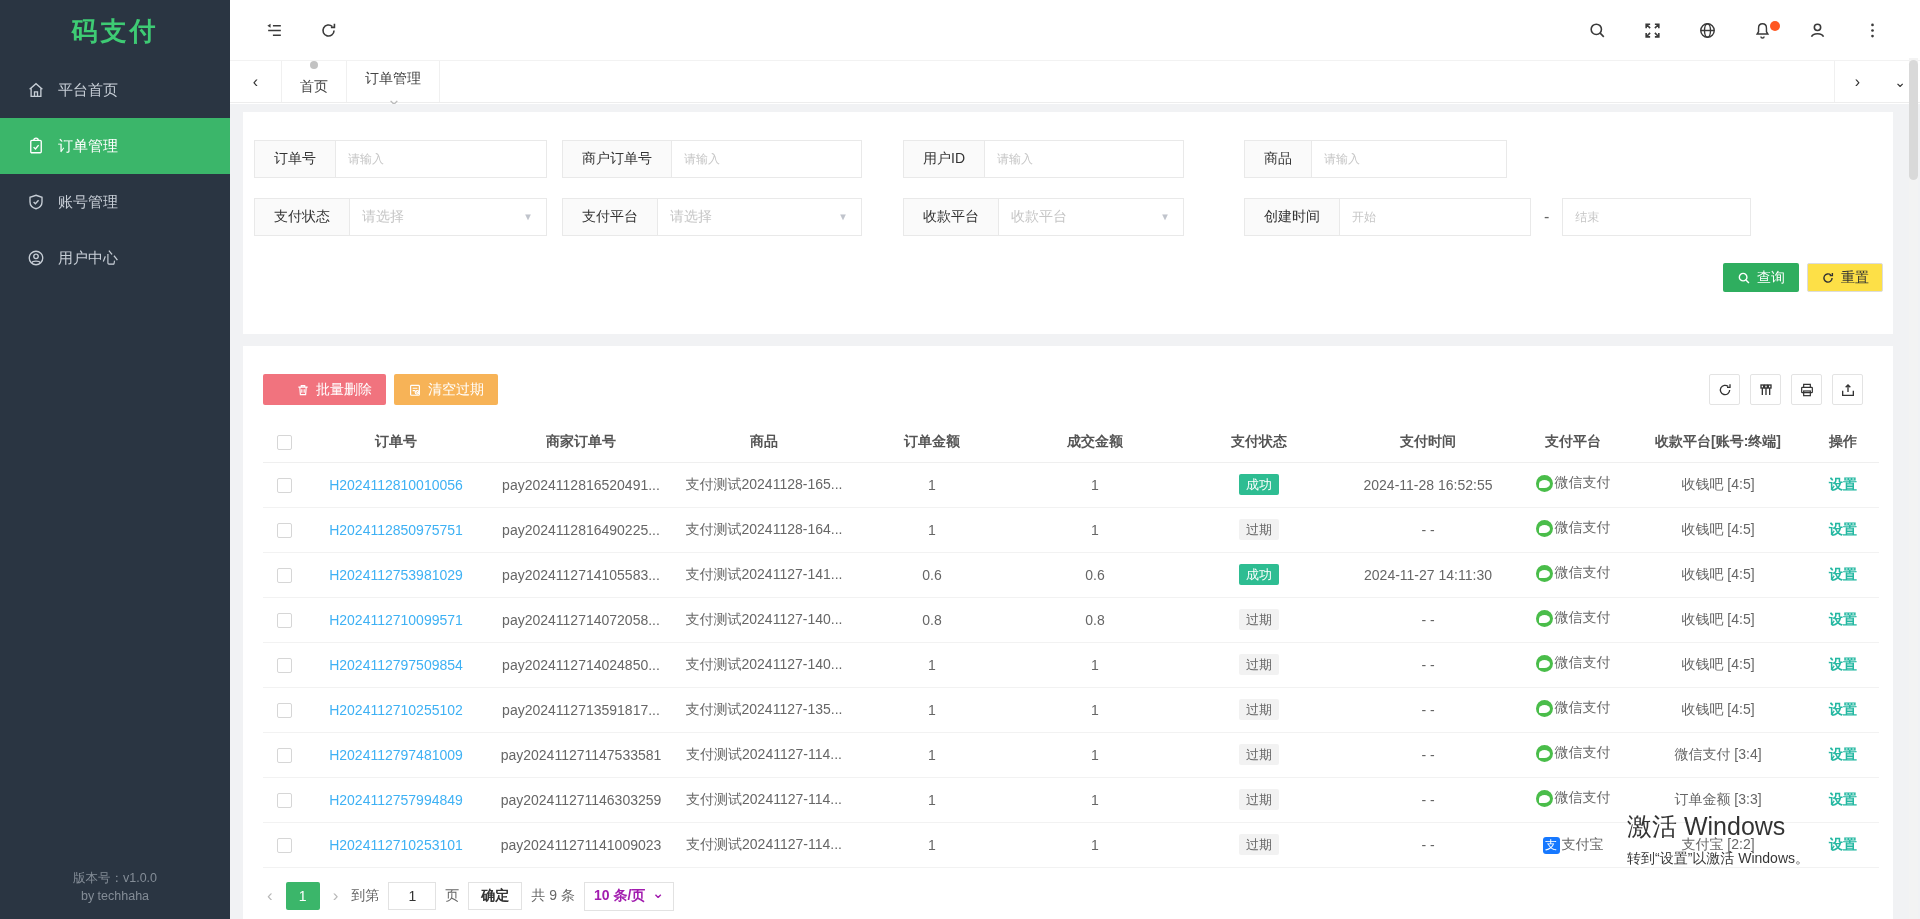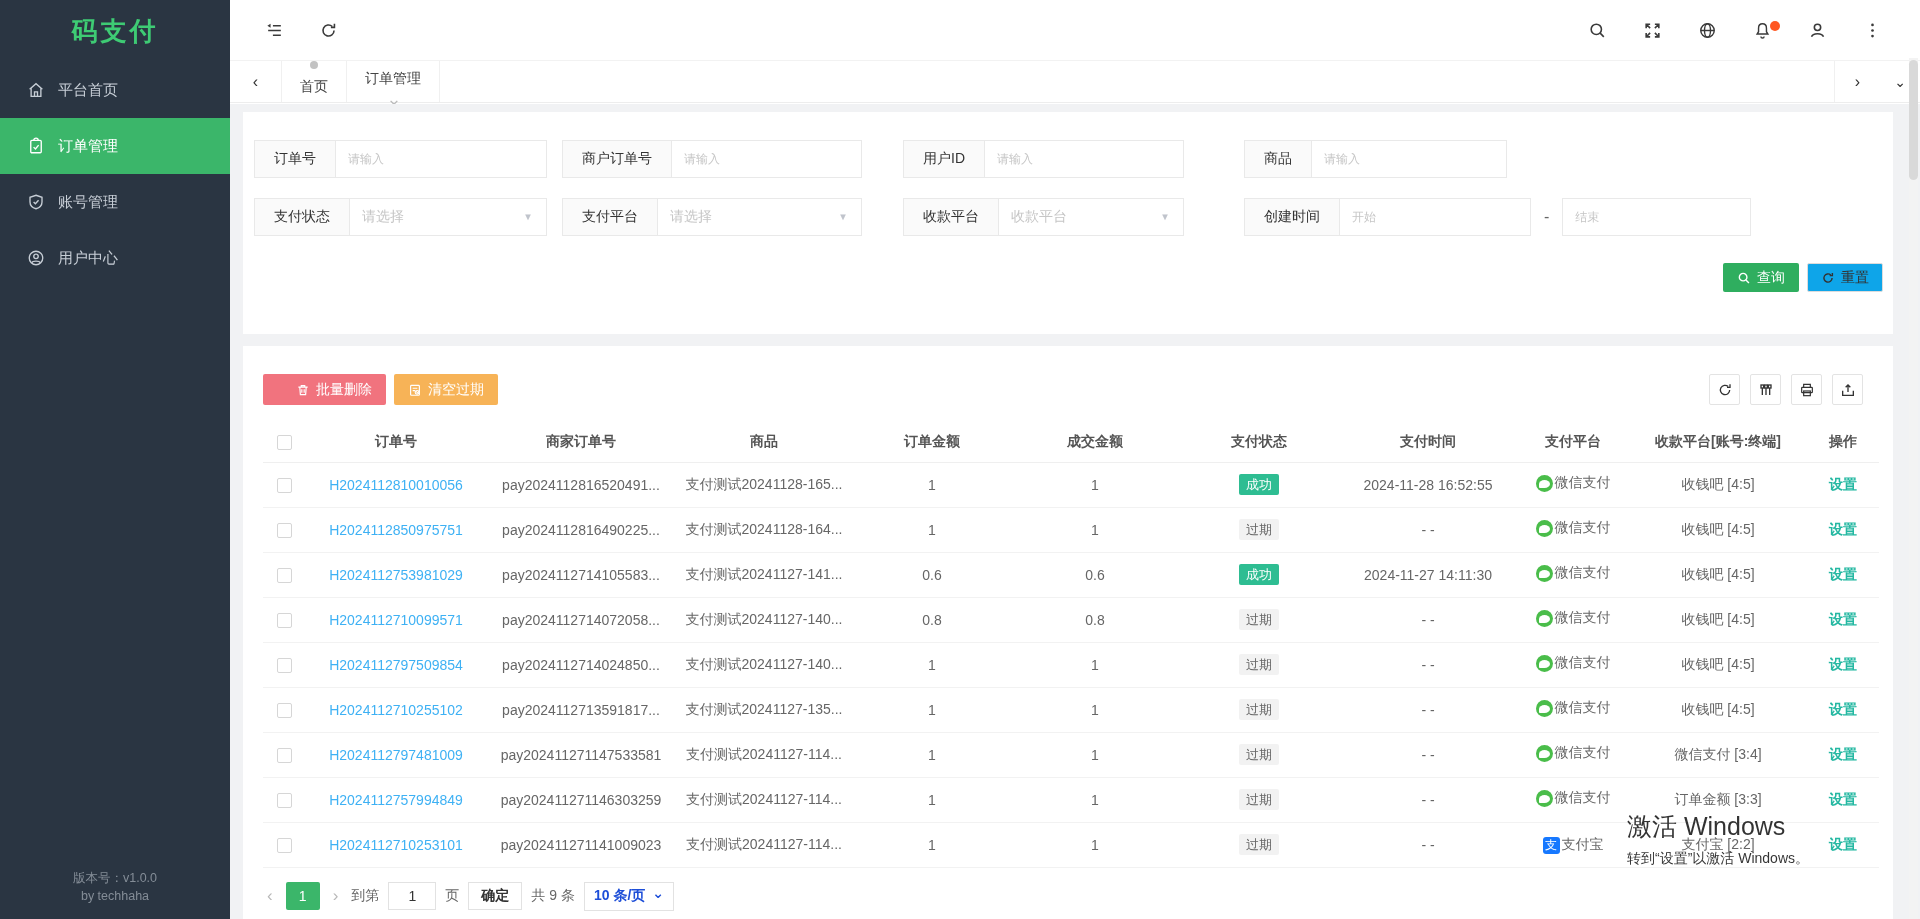--- a/index.html
+++ b/index.html
@@ -51,21 +51,21 @@
   .f-group input::placeholder { color:#c6c6c6; }
   .f-select-body { flex:1; display:flex; align-items:center; justify-content:space-between; padding:0 12px; color:#c6c6c6; font-size:14px; cursor:pointer; }
   .f-caret { color:#c0c4cc; font-size:12px; }
   .f-caret::before { content:"▼"; transform:scale(.8); display:inline-block; }
   .f-dash { margin:0 13px; color:#666; }
   .f-date-input { width:190px; }
   .f-btns { position:absolute; right:10px; top:143px; display:flex; gap:8px;margin-top:8px; }
   .btn { height:29px; display:inline-flex; align-items:center; gap:6px; padding:0 13px; font-size:14px; border-radius:2px; cursor:pointer; border:1px solid transparent; }
   .btn svg { width:14px; height:14px; }
   .btn-query { background:#2fae5f; color:#fff; }
-  .btn-reset { background:#0ea5e9; color:#333; border-color:#dcdcdc; }
+  .btn-reset { background:#fde047; color:#333; border-color:#dcdcdc; }
 
   
   .table-toolbar { height:76px; padding:28px 30px 0 20px; display:flex; align-items:flex-start; }
   .btn-del { background:#f1737e; color:#fff; height:31px;padding-left:32px; }
   .btn-clear { background:#f7b357; color:#fff; height:31px; margin-left:8px; }
   .tt-right { margin-left:auto; display:flex; gap:10px; }
   .tool-btn { width:31px; height:31px; border:1px solid #e3e3e3; border-radius:2px; background:#fff; display:inline-flex; align-items:center; justify-content:center; color:#333; cursor:pointer; }
   .tool-btn svg { width:16px; height:16px; }
 
   
@@ -85,21 +85,21 @@
   .action-link { color:#25b8a2; font-weight:bold; cursor:pointer; }
 
   
   .pagination { display:flex; align-items:center; gap:9px; margin:14px 0 0 20px; font-size:14px; color:#666; }
   .pg-arrow { font-size:17px; color:#b9b9b9; cursor:pointer; padding:0 4px; }
   .pg-prev::before { content:"‹"; }
   .pg-next::before { content:"›"; }
   .pg-current { min-width:34px; height:28px; background:#3bb66a; color:#fff; display:inline-flex; align-items:center; justify-content:center; border-radius:2px; cursor:pointer; }
   .pg-input { width:48px; height:28px; border:1px solid #e2e2e2; text-align:center; font-size:14px; color:#333; outline:none; }
   .pg-confirm { height:28px; padding:0 12px; border:1px solid #e2e2e2; background:#fff; font-weight:bold; font-size:14px; color:#333; cursor:pointer; }
-  .pg-size { height:29px; border:1px solid #e2e2e2; padding:0 9px; display:inline-flex; align-items:center; gap:7px; font-weight:bold; color:#1d4ed8; cursor:pointer; background:#fff; }
+  .pg-size { height:29px; border:1px solid #e2e2e2; padding:0 9px; display:inline-flex; align-items:center; gap:7px; font-weight:bold; color:#a21caf; cursor:pointer; background:#fff; }
   .pg-size-caret::before { content:"⌄"; font-weight:bold; position:relative; top:-3px; }
 
   
   .watermark { position:absolute; left:1627px; top:810px; z-index:60; pointer-events:none; color:#000000; opacity:.8; }
   .wm-1 { font-size:25px; }
   .wm-2 { font-size:14px; margin-top:7px; }
   .scroll-track { position:absolute; right:2px; top:58px; bottom:0; width:9px; background:#f3f3f3; z-index:40; }
   .scroll-thumb { position:absolute; top:2px; left:0; width:9px; height:120px; background:#d9d9d9; border-radius:5px; cursor:pointer; }
 </style>
 </head>

